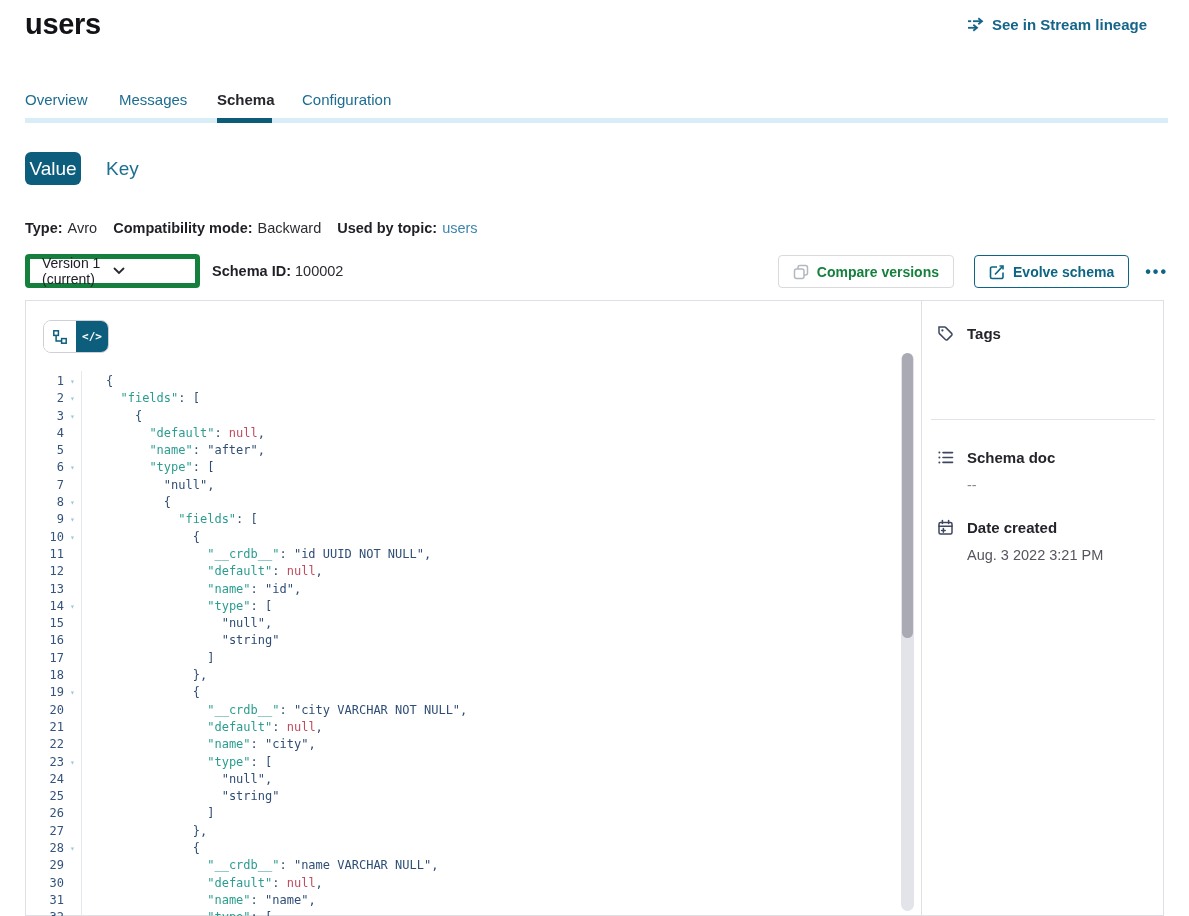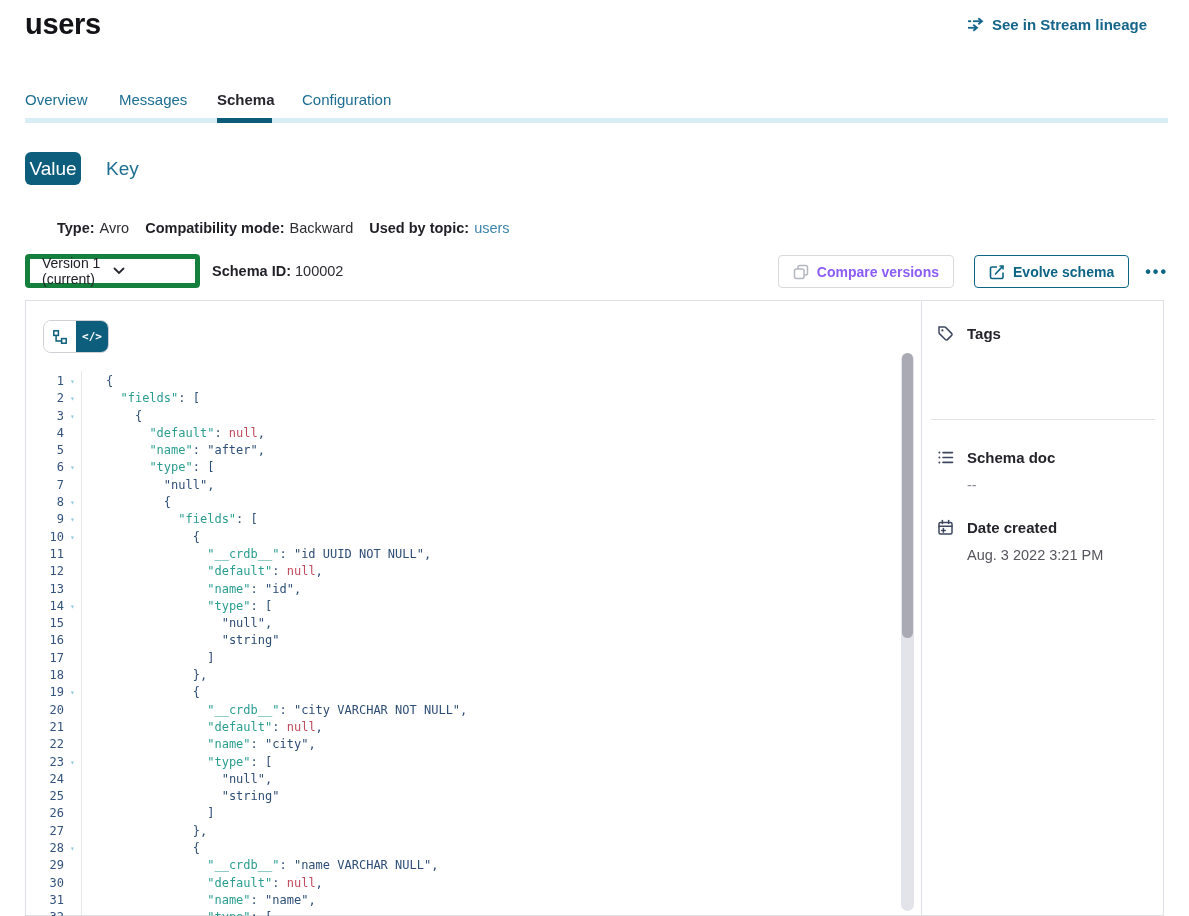--- a/index.html
+++ b/index.html
@@ -15,34 +15,34 @@
   
   .tab { position:absolute; top:91px; font-size:15px; font-weight:500; color:#1d6d92; cursor:pointer; text-decoration:none; }
   .tab.active { color:#26262d; font-weight:700; }
   .tab-bar { position:absolute; left:25px; top:118px; width:1143px; height:5px; background:#d9edf6; }
   .tab-bar-active { position:absolute; left:217px; top:118px; width:55px; height:5px; background:#0c5b78; }
   
   .seg-btn { position:absolute; top:152px; height:33px; border-radius:6px; font-size:19px; line-height:33px; cursor:pointer; }
   .seg-value { left:25px; width:56px; background:#0d5e7d; color:#fff; text-align:center; border:none; font-weight:500; }
   .seg-key { left:102px; background:transparent; border:none; color:#1c6f90; font-weight:500; padding:0 4px; }
   
-  .meta { position:absolute; left:25px; top:220px; font-size:14.5px; color:#2c2c33; display:flex; align-items:baseline;margin-left:32px; }
+  .meta { position:absolute; left:25px; top:220px; font-size:14.5px; color:#2c2c33; display:flex; align-items:baseline; }
   .meta b { font-weight:700; color:#1f1f26; }
   .meta .gap-s { width:5px; } .meta .gap-l { width:16px; }
   .meta a { color:#3d85ad; text-decoration:none; cursor:pointer; }
   
   .version-select { position:absolute; left:25px; top:254px; width:175px; height:34px; border:5px solid #15803d;
     border-radius:4px; background:#fff; display:flex; align-items:center; padding:0 12px; cursor:pointer; }
   .version-select span { font-size:14px; color:#202028; flex:1; }
   .schema-id { position:absolute; left:212px; top:263px; font-size:14.5px; color:#2c2c33; }
   .schema-id b { font-weight:700; color:#1f1f26; }
   .actions { position:absolute; right:19px; top:255px; display:flex; align-items:center; }
   .btn { height:33px; border-radius:4px; background:#fff; display:flex; align-items:center; gap:8px;
     font-family:"Liberation Sans", sans-serif; font-size:14px; font-weight:700; padding:0 14px; cursor:pointer; }
-  .btn-compare { border:1px solid #d9d9de; color:#8b5cf6; margin-right:20px; cursor:default; }
+  .btn-compare { border:1px solid #d9d9de; color:#15803d; margin-right:20px; cursor:default; }
   .btn-evolve { border:1px solid #0d6484; color:#0d6484; margin-right:14px; }
   .more-btn { border:none; background:none; color:#0d6484; font-size:16px; font-weight:700; letter-spacing:2px; cursor:pointer; padding:4px 2px; }
   
   .panel { position:absolute; left:25px; top:300px; width:1139px; height:616px; border:1px solid #dfe0e5; background:#fff; }
   .view-toggle { position:absolute; left:17px; top:19px; width:66px; height:33px; border:1px solid #cfd0d6;
     border-radius:8px; overflow:hidden; display:flex; }
   .vt-btn { width:33px; height:100%; display:flex; align-items:center; justify-content:center; cursor:pointer; background:#fff; border:none; }
   .vt-btn.sel { background:#0d5e7d; }
   .code-glyph { color:#fff; font-family:"DejaVu Sans Mono", monospace; font-size:11px; font-weight:700; }
   .gutter-sep { position:absolute; left:55px; top:70px; bottom:0; width:1px; background:#e7e8ec; }

